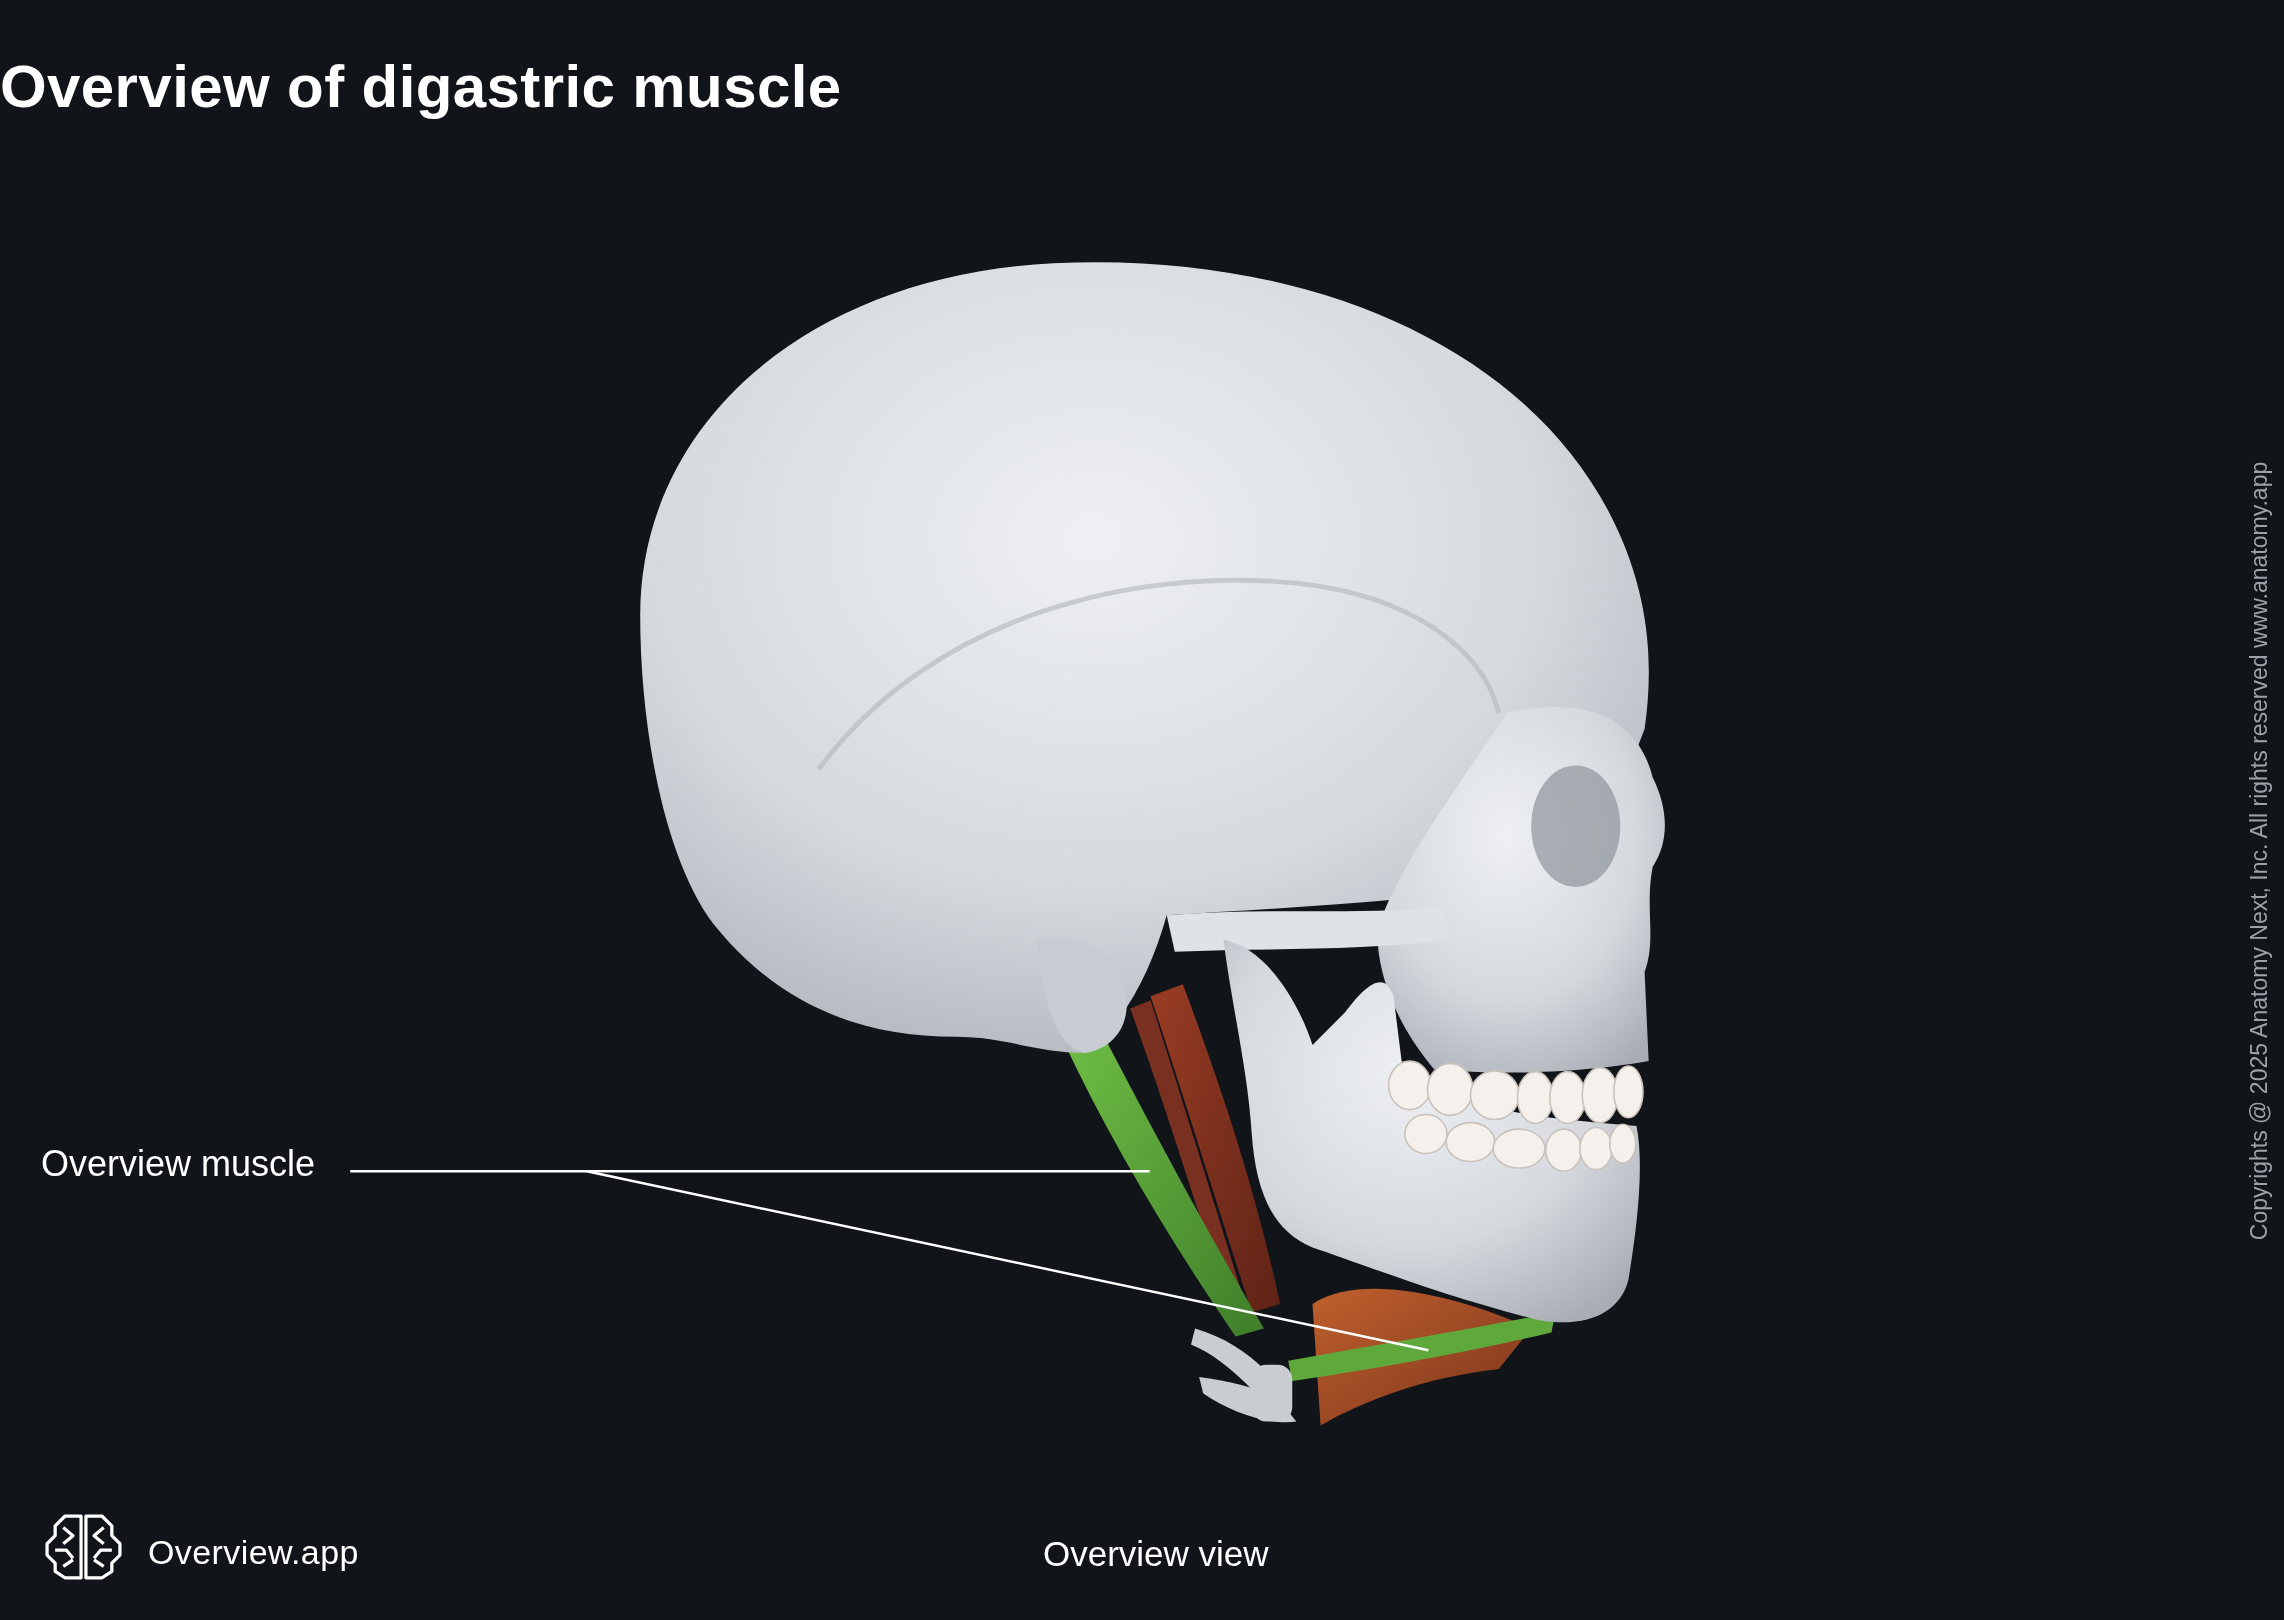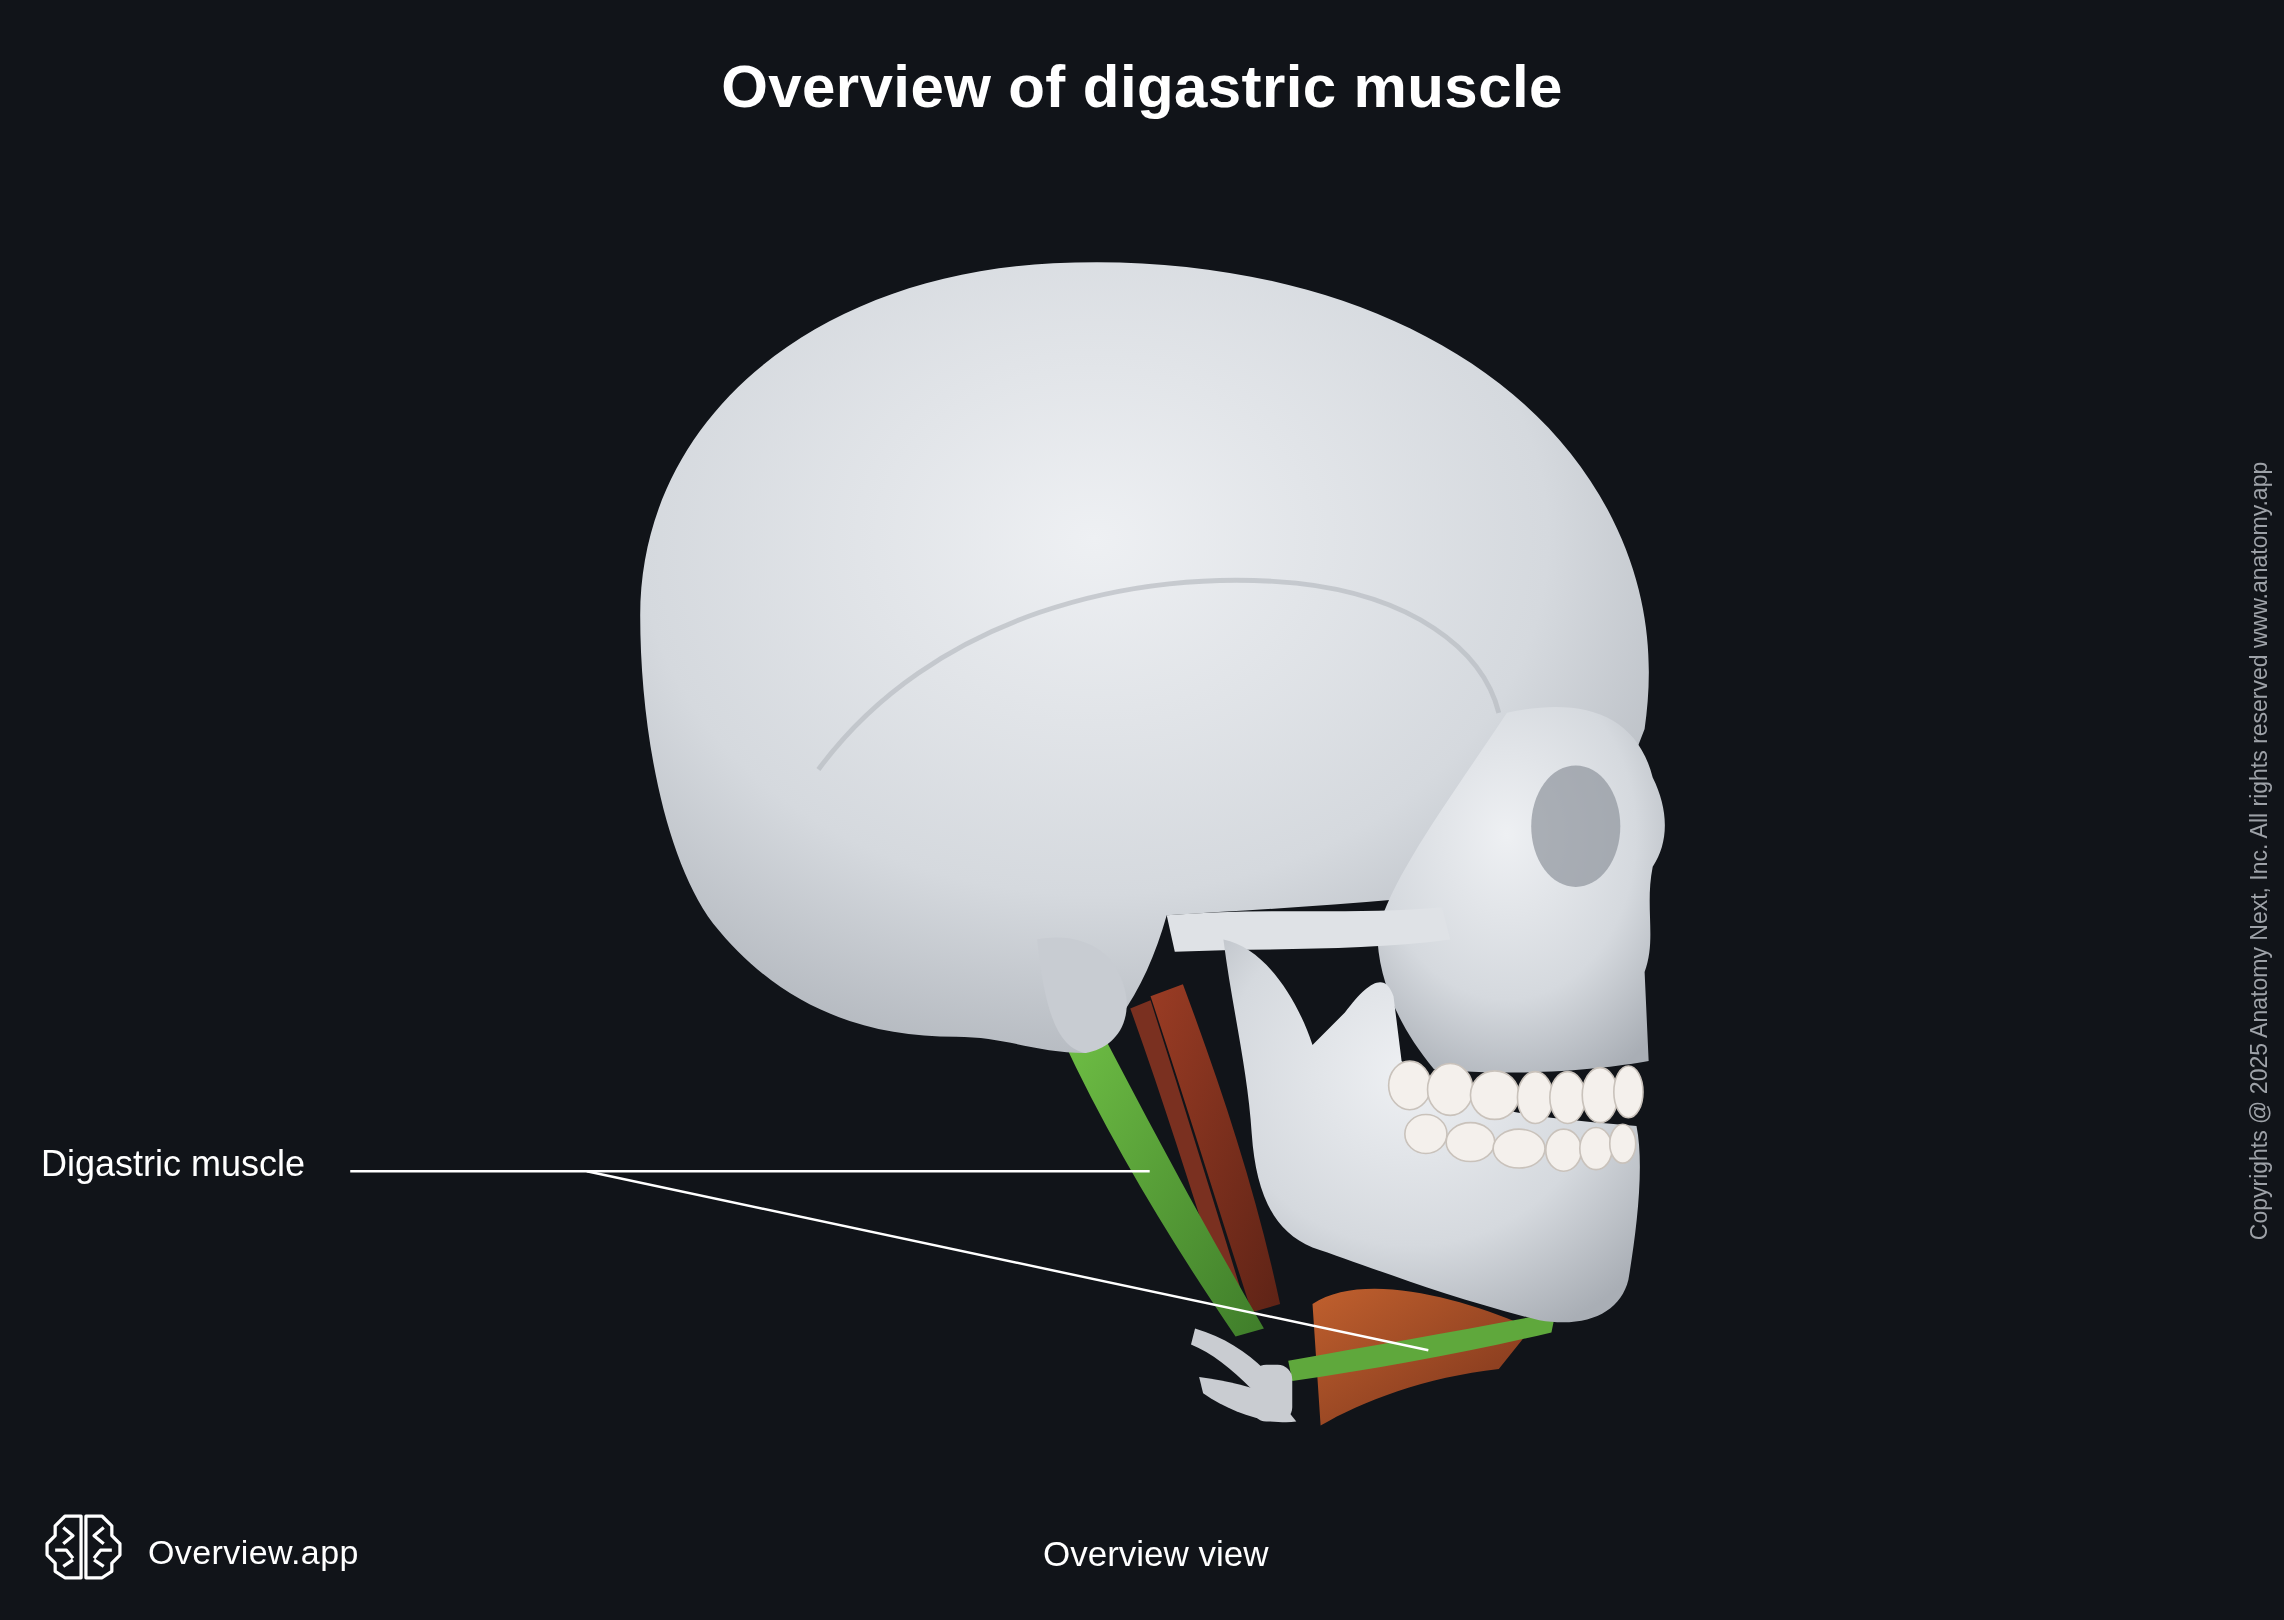--- a/index.html
+++ b/index.html
@@ -5,21 +5,21 @@
   html, body { margin: 0; padding: 0; }
   body {
     width: 2284px; height: 1620px;
     background: #111419;
     position: relative; overflow: hidden;
     font-family: "Liberation Sans", "DejaVu Sans", sans-serif;
     color: #ffffff;
   }
   .title {
     position: absolute; left: 0; width: 2284px; top: 57px;
-    text-align: center; font-size: 60px; font-weight: bold;
+    text-align: left; font-size: 60px; font-weight: bold;
     letter-spacing: 0.4px; line-height: 1;
   }
   .illustration { position: absolute; left: 0; top: 0; width: 2284px; height: 1620px; }
   .label {
     position: absolute; left: 41px; top: 1146px;
     font-size: 36px; line-height: 1; white-space: nowrap;
   }
   .footer-logo { position: absolute; left: 42px; top: 1513px; width: 83px; height: 68px; }
   .footer-brand {
     position: absolute; left: 148px; top: 1535px;
@@ -113,21 +113,21 @@
   </g>
 
   <path d="M1280,1160 C1330,1150 1380,1170 1390,1230 C1395,1270 1370,1295 1340,1300 C1310,1295 1290,1260 1280,1160 Z" fill="#c8ccd2"></path>
 
   <g stroke="#ffffff" stroke-width="3" fill="none">
     <line x1="432" y1="1446" x2="1419" y2="1446"></line>
     <line x1="724" y1="1446" x2="1763" y2="1667"></line>
   </g>
 </svg>
 
-<div class="label">Digastric muscle</div>
+<div class="label">Overview muscle</div>
 
 <svg class="footer-logo" viewBox="0 0 102 84" xmlns="http://www.w3.org/2000/svg">
   <g fill="none" stroke="#ffffff" stroke-width="4" stroke-linejoin="round">
     <path d="M48,4 L28,4 L16,16 L16,28 L6,38 L6,52 L16,62 L16,72 L28,80 L48,80 Z"></path>
     <path d="M54,4 L74,4 L86,16 L86,28 L96,38 L96,52 L86,62 L86,72 L74,80 L54,80 Z"></path>
     <path d="M26,18 L38,28 L26,38"></path>
     <path d="M16,46 L30,46 L38,56"></path>
     <path d="M26,66 L38,58"></path>
     <path d="M76,18 L64,28 L76,38"></path>
     <path d="M86,46 L72,46 L64,56"></path>

